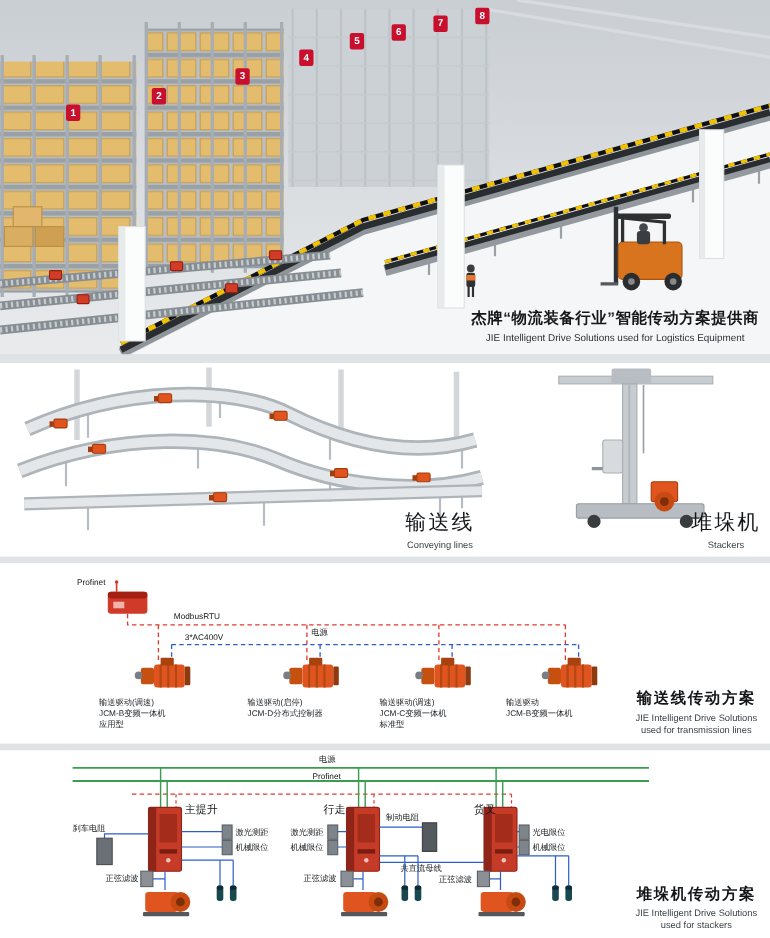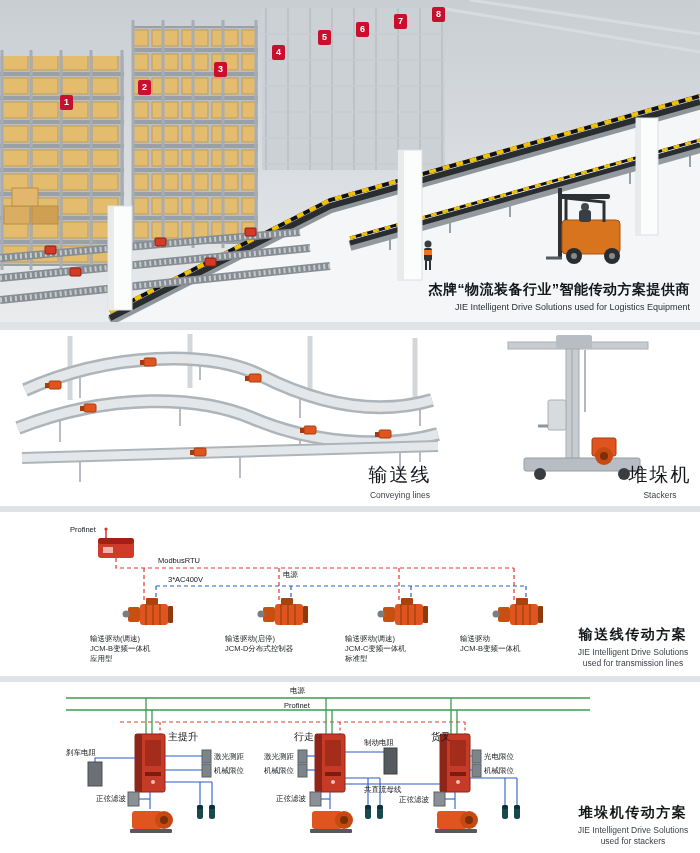--- a/index.html
+++ b/index.html
@@ -2,21 +2,21 @@
 <html><head>
 <meta charset="utf-8">
 <style>
   *{margin:0;padding:0;box-sizing:border-box}
   html,body{background:#dfe3e6}
   .page{position:relative;width:700px;height:853px;background:#dfe3e6;font-family:"Liberation Sans",sans-serif;overflow:hidden}
   .panel{position:absolute;left:0;width:700px;overflow:hidden}
   .card{background:#ffffff}
   .abs{position:absolute}
   .placard{position:absolute;width:13px;height:15px;background:#c8102e;color:#fff;font-weight:bold;font-size:9px;line-height:15px;text-align:center;border-radius:2px}
-  .hero-caption{position:absolute;right:10px;bottom:10px;text-align:right}
+  .hero-caption{position:absolute;right:10px;bottom:10px;text-align:center}
   .hero-zh{font-size:14px;font-weight:bold;color:#14171a;letter-spacing:.5px}
   .hero-en{font-size:9px;color:#2c3136;margin-top:3px}
   .eq-label{position:absolute;text-align:center}
   .eq-zh{font-size:19px;font-weight:normal;color:#14171a;letter-spacing:2px}
   .eq-en{font-size:8.5px;color:#3c4248;margin-top:2px}
   .lbl{position:absolute;font-size:7.5px;color:#14171a;white-space:nowrap;line-height:9px}
   .lbl.b{font-weight:normal;font-size:10px}
   .cap{position:absolute;width:120px;font-size:7.5px;line-height:10px;color:#1c2024}
   .scheme-title{position:absolute;width:170px;text-align:center}
   .scheme-title .zh{font-size:14px;font-weight:bold;color:#14171a;letter-spacing:1.5px}
@@ -440,21 +440,21 @@
     <div class="lbl" style="left:66px;top:66px">刹车电阻</div>
     <div class="lbl" style="left:214px;top:70px">激光测距</div>
     <div class="lbl" style="left:214px;top:84px">机械限位</div>
     <div class="lbl" style="left:264px;top:70px">激光测距</div>
     <div class="lbl" style="left:264px;top:84px">机械限位</div>
     <div class="lbl" style="left:484px;top:70px">光电限位</div>
     <div class="lbl" style="left:484px;top:84px">机械限位</div>
     <div class="lbl" style="left:96px;top:112px">正弦滤波</div>
     <div class="lbl" style="left:276px;top:112px">正弦滤波</div>
     <div class="lbl" style="left:399px;top:113px">正弦滤波</div>
-    <div class="lbl" style="left:364px;top:56px">制动电阻</div>
+    <div class="lbl" style="left:351px;top:56px">制动电阻</div>
     <div class="lbl" style="left:364px;top:103px">共直流母线</div>
 
     <div class="scheme-title" style="left:548px;top:122px">
       <div class="zh">堆垛机传动方案</div>
       <div class="en">
         <div>JIE Intelligent Drive Solutions</div>
         <div>used for stackers</div>
       </div>
     </div>
   </section>

